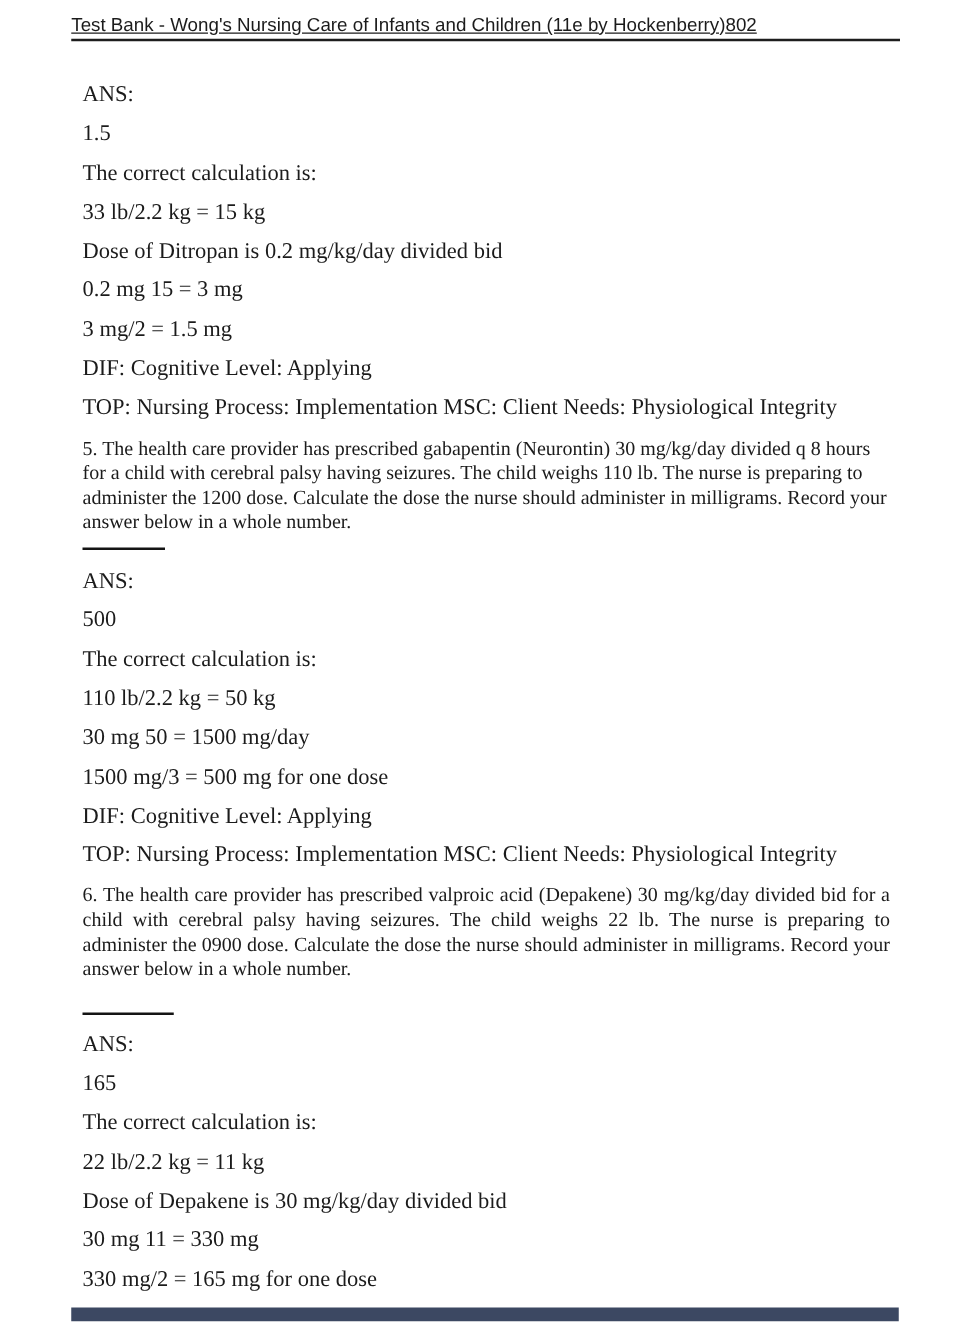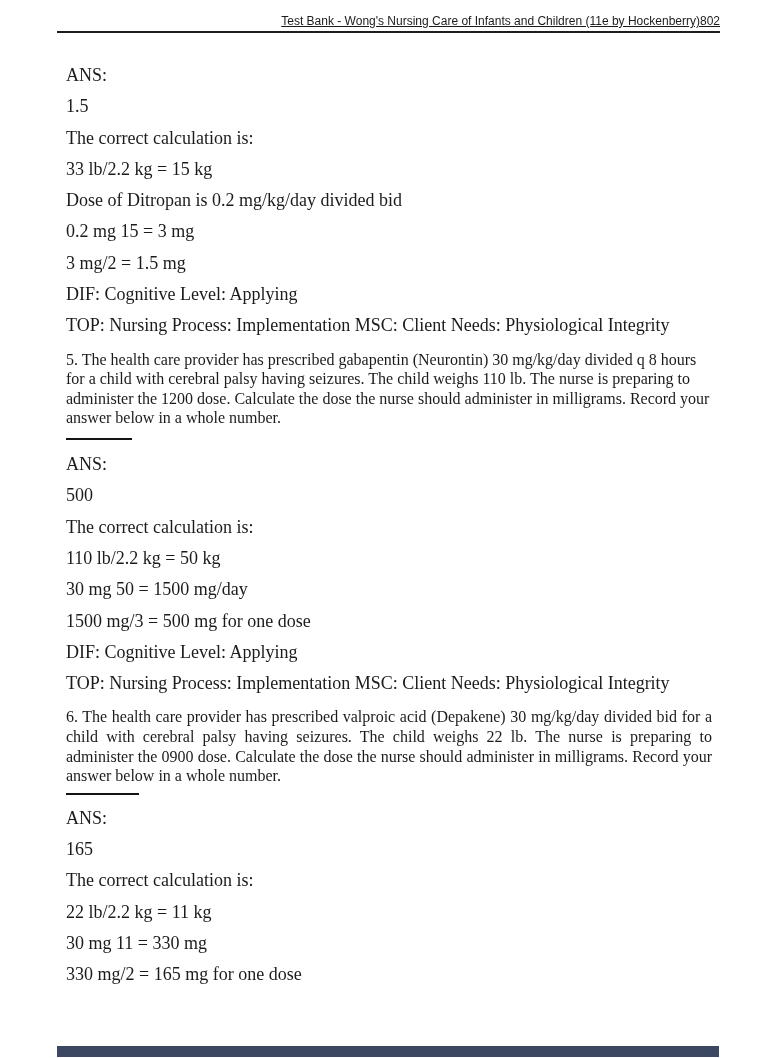--- a/index.html
+++ b/index.html
@@ -14,24 +14,24 @@
   }
   .header {
     position: absolute;
     top: 0;
     left: 57px;
     right: 54px;
     padding-top: 13px;
     padding-bottom: 2px;
     border-bottom: 2px solid #1d1d1d;
     display: flex;
-    justify-content: flex-end;
+    justify-content: flex-start;
     align-items: flex-end;
     font-family: "Liberation Sans", sans-serif;
-    font-size: 12px;
+    font-size: 15px;
     line-height: 16px;
     white-space: nowrap;
   }
   .header .title { text-decoration: underline; }
   .header .pagenum { text-decoration: underline; }
   .body {
     position: absolute;
     top: 68px;
     left: 66px;
     width: 646px;
@@ -40,21 +40,21 @@
     margin: 0 0 16.3px 0;
     font-size: 18px;
     line-height: 15px;
     white-space: nowrap;
   }
   p.para {
     margin: 0 0 10px 0;
     font-size: 16px;
     line-height: 19.6px;
   }
-  p.para.justified { text-align: justify; margin-bottom: 7px; }
+  p.para.justified { text-align: justify; margin-bottom: 24px; }
   .blank-rule {
     border: 0;
     border-top: 2px solid #141414;
     height: 0;
     margin: 0 0 17px 0;
   }
   .blank-rule.w1 { width: 66px; }
   .blank-rule.w2 { width: 73px; margin-bottom: 16px; }
   .bottom-bar {
     position: absolute;
@@ -99,20 +99,21 @@
     <p class="line">DIF: Cognitive Level: Applying</p>
     <p class="line">TOP: Nursing Process: Implementation MSC: Client Needs: Physiological Integrity</p>
 
     <p class="para justified">6. The health care provider has prescribed valproic acid (Depakene) 30 mg/kg/day divided bid for a child with cerebral palsy having seizures. The child weighs 22 lb. The nurse is preparing to administer the 0900 dose. Calculate the dose the nurse should administer in milligrams. Record your answer below in a whole number.</p>
     <div class="blank-rule w2"></div>
 
     <p class="line">ANS:</p>
     <p class="line">165</p>
     <p class="line">The correct calculation is:</p>
     <p class="line">22 lb/2.2 kg = 11 kg</p>
+    <p class="line">Dose of Depakene is 30 mg/kg/day divided bid</p>
     <p class="line">30 mg 11 = 330 mg</p>
     <p class="line">330 mg/2 = 165 mg for one dose</p>
 
   </div>
 
   <div class="bottom-bar"></div>
 
 </div>
 
 </body></html>

